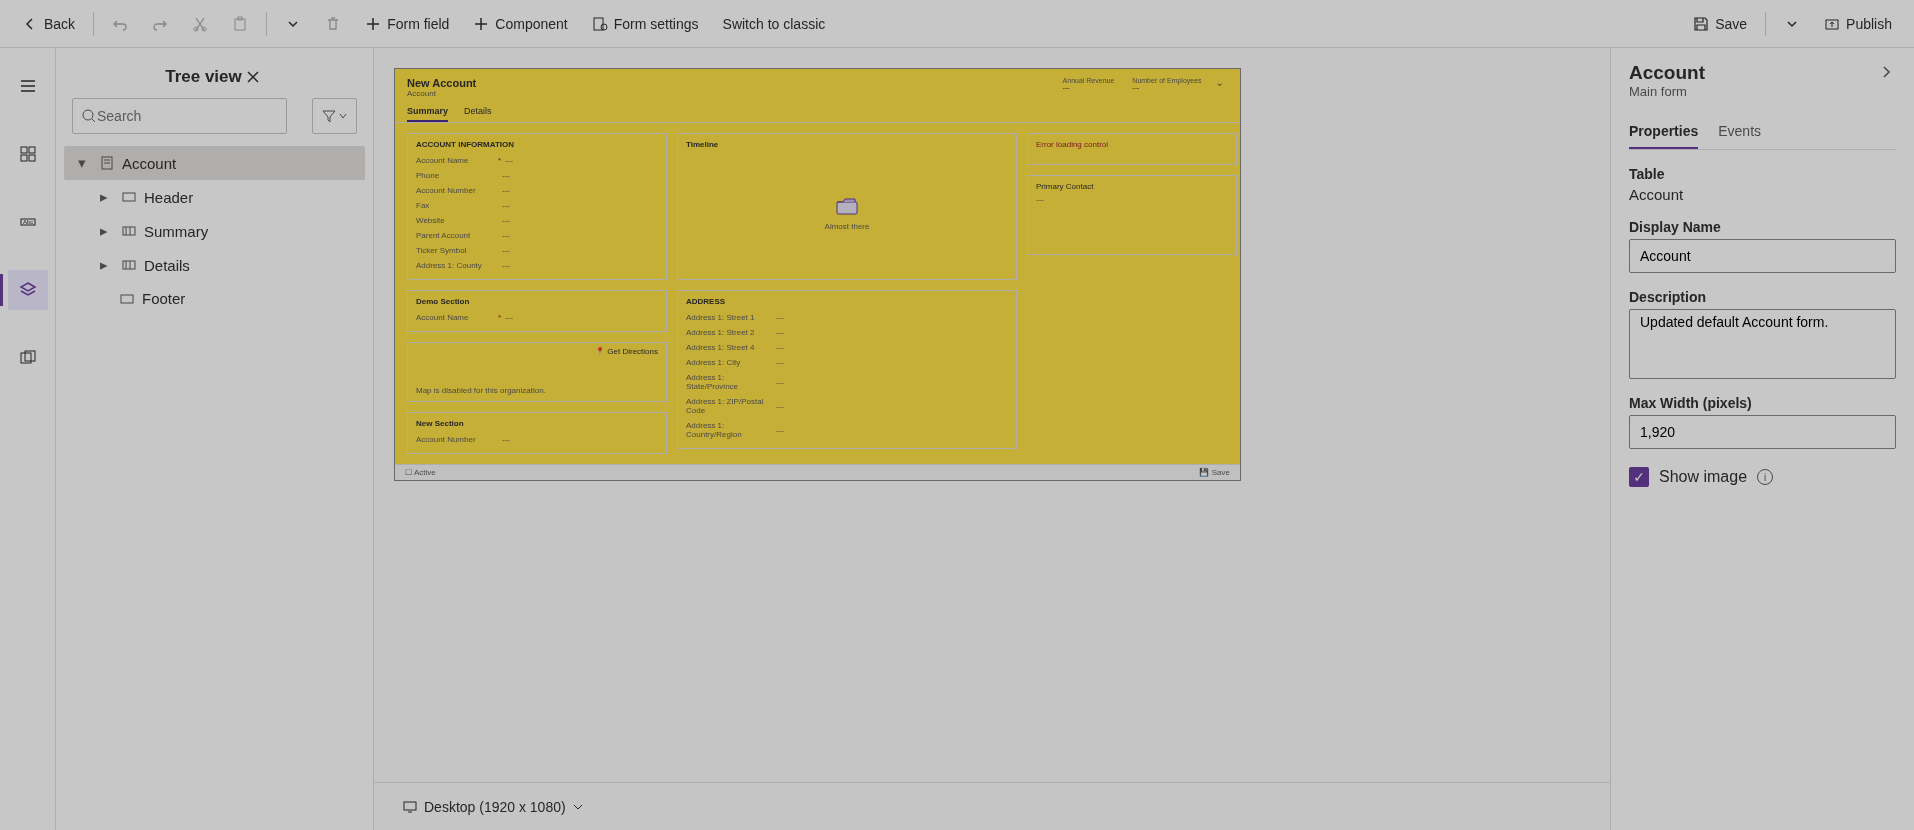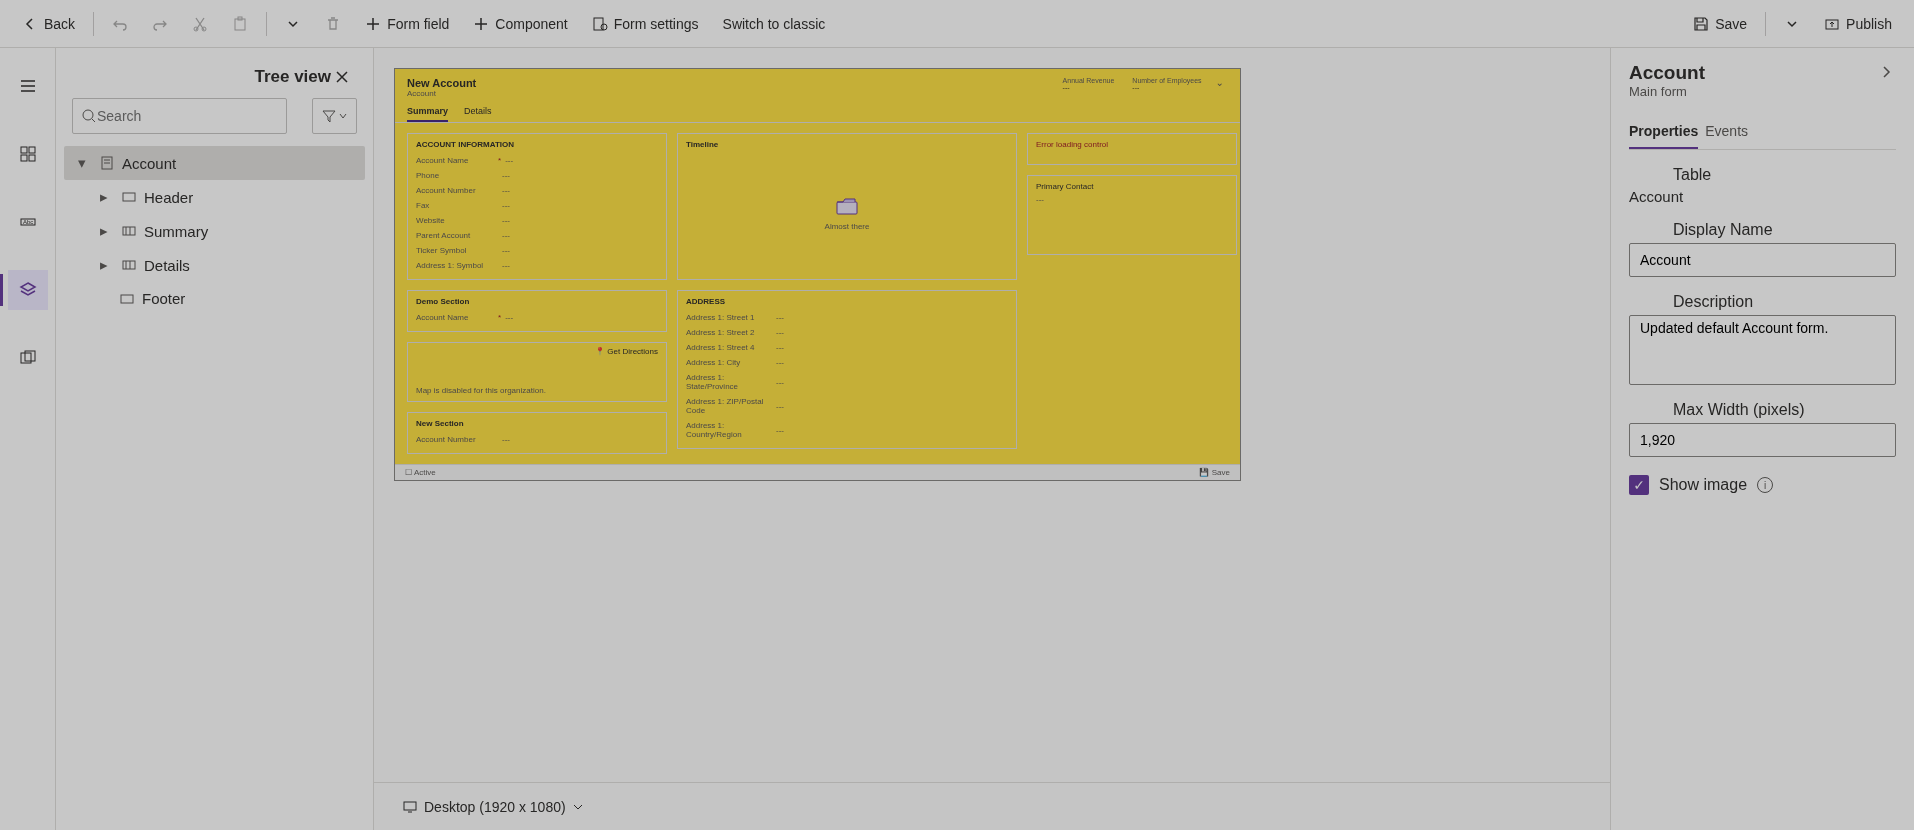--- a/index.html
+++ b/index.html
@@ -18,21 +18,21 @@
   .main { display: flex; height: calc(100% - 48px); }
 
   
   .left-rail { width: 56px; border-right: 1px solid #e1dfdd; display: flex; flex-direction: column; align-items: center; padding-top: 18px; gap: 28px; }
   .rail-btn { width: 40px; height: 40px; display: flex; align-items: center; justify-content: center; border: none; background: transparent; cursor: pointer; position: relative; }
   .rail-btn.active { background: #ede9ff; }
   .rail-btn.active::before { content: ""; position: absolute; left: -8px; top: 4px; bottom: 4px; width: 3px; background: #6b3fa0; }
 
   
   .tree-panel { width: 318px; border-right: 1px solid #e1dfdd; display: flex; flex-direction: column; }
-  .tree-head { display: flex; align-items: center; justify-content: flex-end; padding: 18px 20px 10px 20px; }
+  .tree-head { display: flex; align-items: center; justify-content: center; padding: 18px 20px 10px 20px; }
   .tree-head h2 { font-size: 17px; font-weight: 600; }
   .tree-search-row { display: flex; gap: 25px; padding: 0 16px 12px 16px; align-items: flex-end; }
   .tree-search { flex: 1; display: flex; align-items: center; border: 1px solid #c7c6c4; border-radius: 2px; padding: 4px 8px; height: 36px; }
   .tree-search input { border: none; outline: none; flex: 1; font-size: 14px; }
   .filter-box { width: 50px; height: 36px; border: 1px solid #c7c6c4; border-radius: 2px; display: flex; align-items: center; justify-content: center; gap: 2px; }
   .tree-list { padding: 0 8px; }
   .tree-item { display: flex; align-items: center; gap: 8px; padding: 8px 10px 8px 14px; font-size: 15px; cursor: pointer; border-radius: 2px; }
   .tree-item.root { background: #e1dfdd; }
   .tree-item.lvl1 { padding-left: 36px; }
   .tree-item.lvl1.noexp { padding-left: 56px; }
@@ -74,25 +74,25 @@
   .toggle { width:44px; height:22px; border-radius:11px; background:#fff; border:1px solid #605e5c; position:relative; }
   .toggle .knob { width:16px; height:16px; border-radius:50%; background:#605e5c; position:absolute; top:2px; left:2px; }
   .zoom-track { width:120px; height:4px; background:#c7c6c4; border-radius:2px; position:relative; }
   .zoom-thumb { width:14px; height:14px; border:1px solid #605e5c; border-radius:50%; background:#fff; position:absolute; top:-6px; left:6px; }
 
   
   .props { width:304px; border-left:1px solid #e1dfdd; display:flex; flex-direction:column; padding: 14px 18px; gap:10px; overflow:auto;}
   .props-head { display:flex; justify-content:space-between; align-items:flex-start; }
   .props-head h2 { font-size:19px; font-weight:600; }
   .props-sub { font-size:13px; color:#605e5c; }
-  .props-tabs { display:flex; gap:7px; border-bottom:1px solid #e1dfdd; margin-top:6px;}
+  .props-tabs { display:flex; gap:20px; border-bottom:1px solid #e1dfdd; margin-top:6px;}
   .props-tab { padding:8px 0; font-size:14px; color:#605e5c; cursor:pointer;}
   .props-tab.active { color:#323130; font-weight:600; border-bottom:2px solid #6b3fa0; }
   .prop-group { display:flex; flex-direction:column; gap:4px; margin-top:6px;}
-  .prop-label { font-size:16px; font-weight:400;margin-left:44px; }
+  .prop-label { font-size:14px; font-weight:700; }
   .prop-static { font-size:15px; }
   .prop-input { width:100%; border:1px solid #8a8886; padding:8px 10px; font-size:14px; border-radius:2px; }
   .prop-textarea { width:100%; border:1px solid #8a8886; padding:4px 10px; font-size:14px; border-radius:2px; height:70px; resize:none; }
   .chk-row { display:flex; align-items:center; gap:10px; margin-top:8px;}
   .chk { width:20px; height:20px; background:#6b3fa0; display:flex; align-items:center; justify-content:center; color:#fff; font-size:14px; border-radius:2px;}
   .info-ic { width:16px; height:16px; border:1px solid #605e5c; border-radius:50%; display:inline-flex; align-items:center; justify-content:center; font-size:10px; color:#605e5c;}
 
   svg { display:block; }
 </style>
 </head>
@@ -369,21 +369,21 @@
                     <span class="fp-fld-label">Parent Account</span>
                     <span class="fp-fld-req"></span>
                     <span class="fp-fld-val">---</span>
                   </div>
                   <div class="fp-fld">
                     <span class="fp-fld-label">Ticker Symbol</span>
                     <span class="fp-fld-req"></span>
                     <span class="fp-fld-val">---</span>
                   </div>
                   <div class="fp-fld">
-                    <span class="fp-fld-label">Address 1: Symbol</span>
+                    <span class="fp-fld-label">Address 1: County</span>
                     <span class="fp-fld-req"></span>
                     <span class="fp-fld-val">---</span>
                   </div>
                 </div>
             </div>
             <div class="fp-sect">
               <div class="fp-sect-title">Demo Section</div>
               <div id="c1s2">
                   <div class="fp-fld">
                     <span class="fp-fld-label">Account Name</span>

